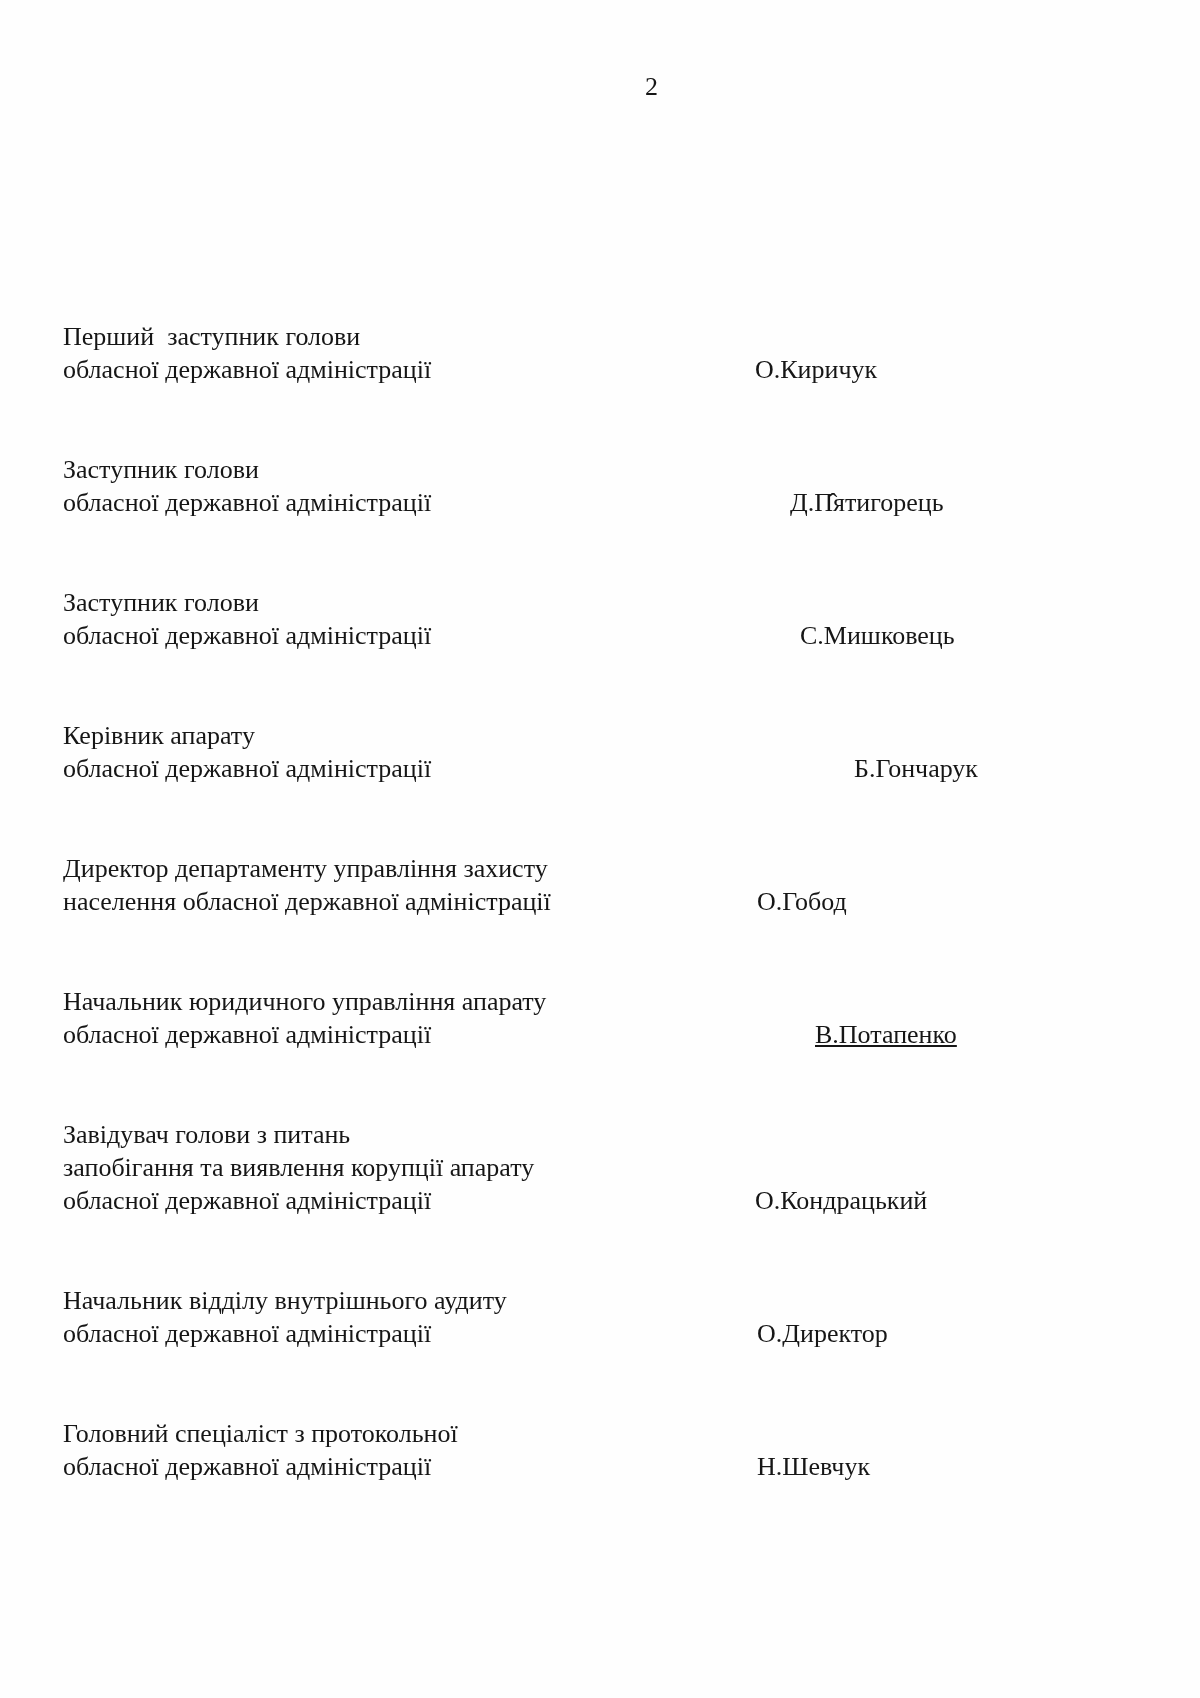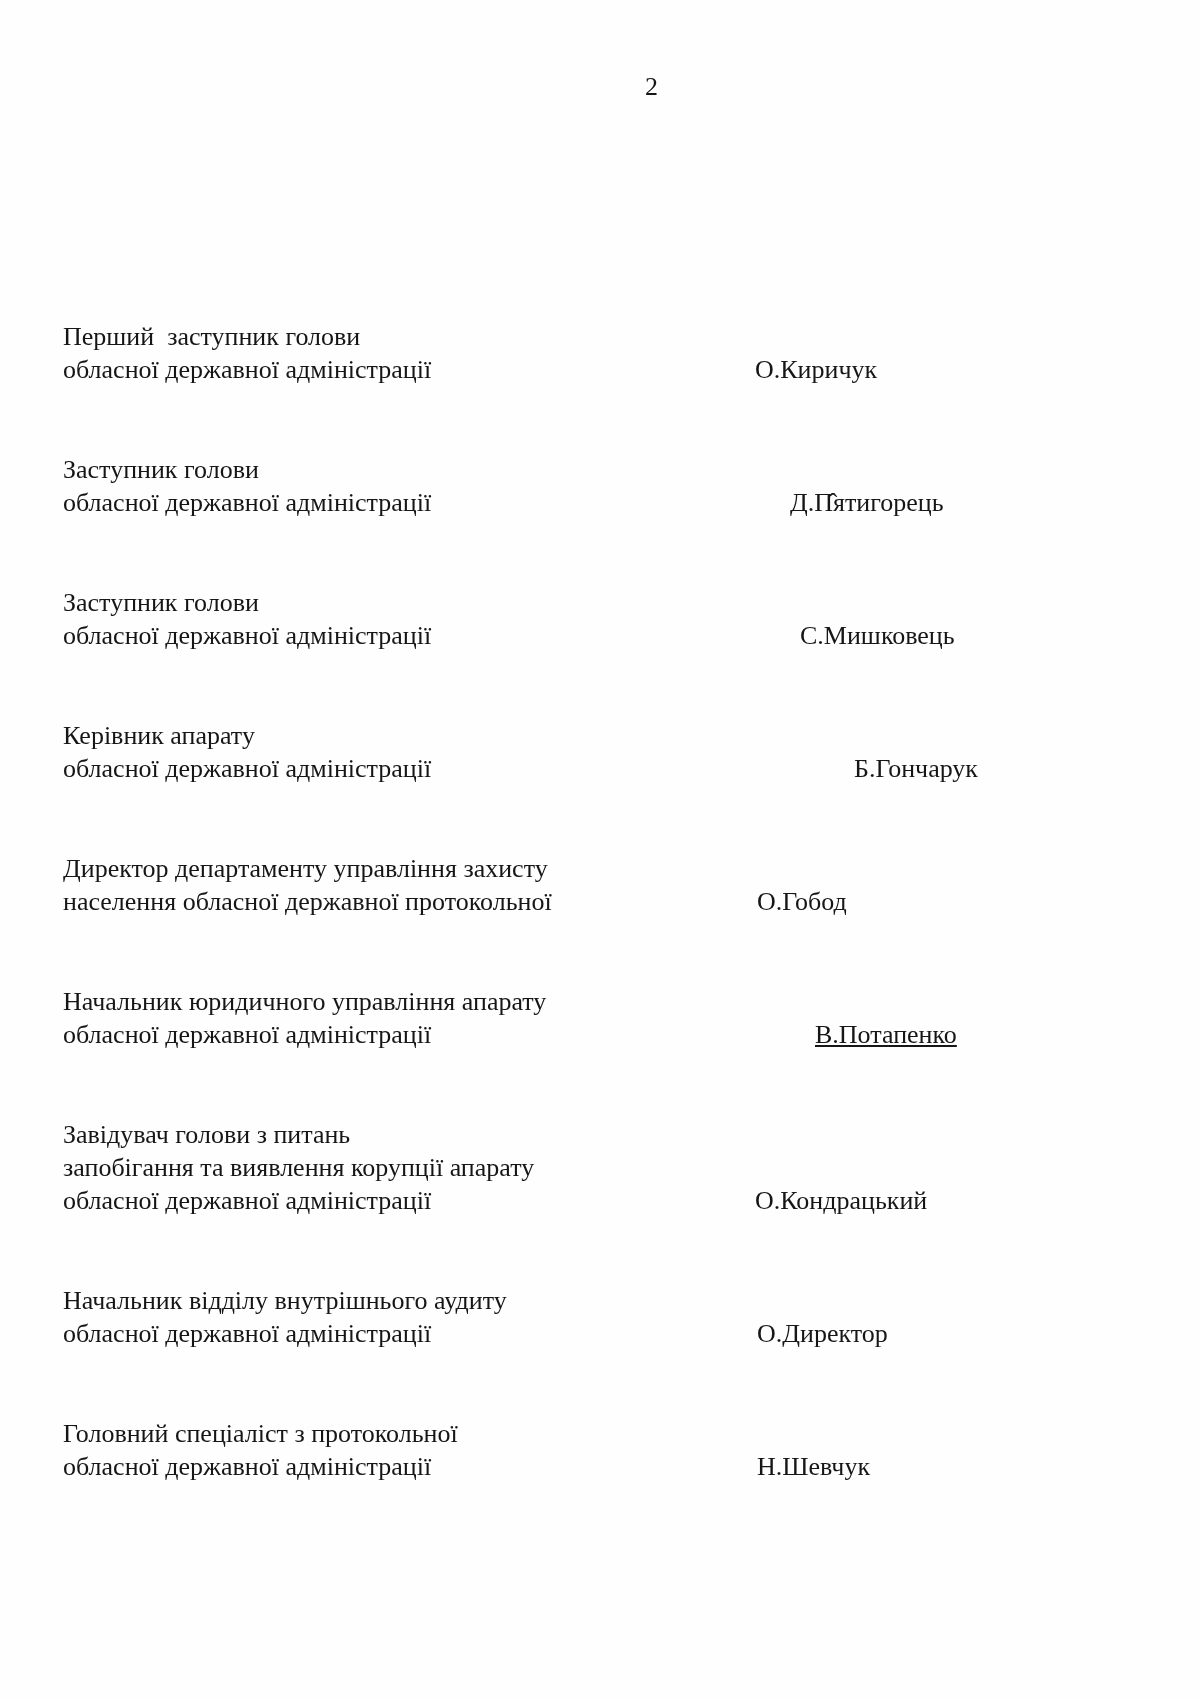--- a/index.html
+++ b/index.html
@@ -86,21 +86,21 @@
     </div>
 
     <div class="entry">
       <div class="line">Керівник апарату</div>
       <div class="line">обласної державної адміністрації</div>
       <span class="name">Б.Гончарук</span>
     </div>
 
     <div class="entry">
       <div class="line">Директор департаменту управління захисту</div>
-      <div class="line">населення обласної державної протокольної</div>
+      <div class="line">населення обласної державної адміністрації</div>
       <span class="name">О.Гобод</span>
     </div>
 
     <div class="entry">
       <div class="line">Начальник юридичного управління апарату</div>
       <div class="line">обласної державної адміністрації</div>
       <span class="name">В.Потапенко</span>
     </div>
 
     <div class="entry">

